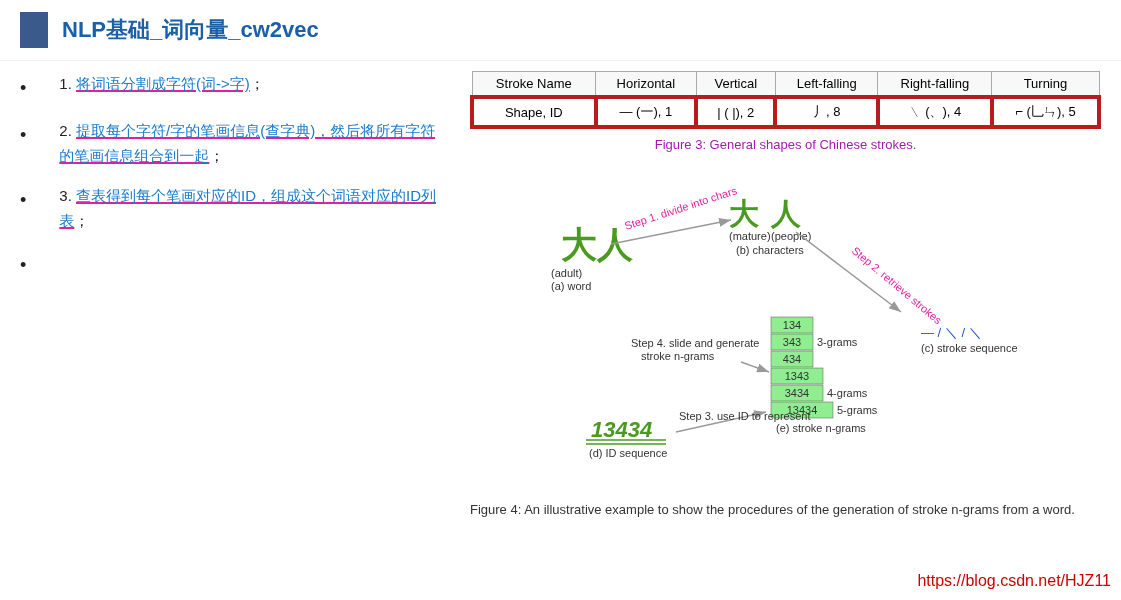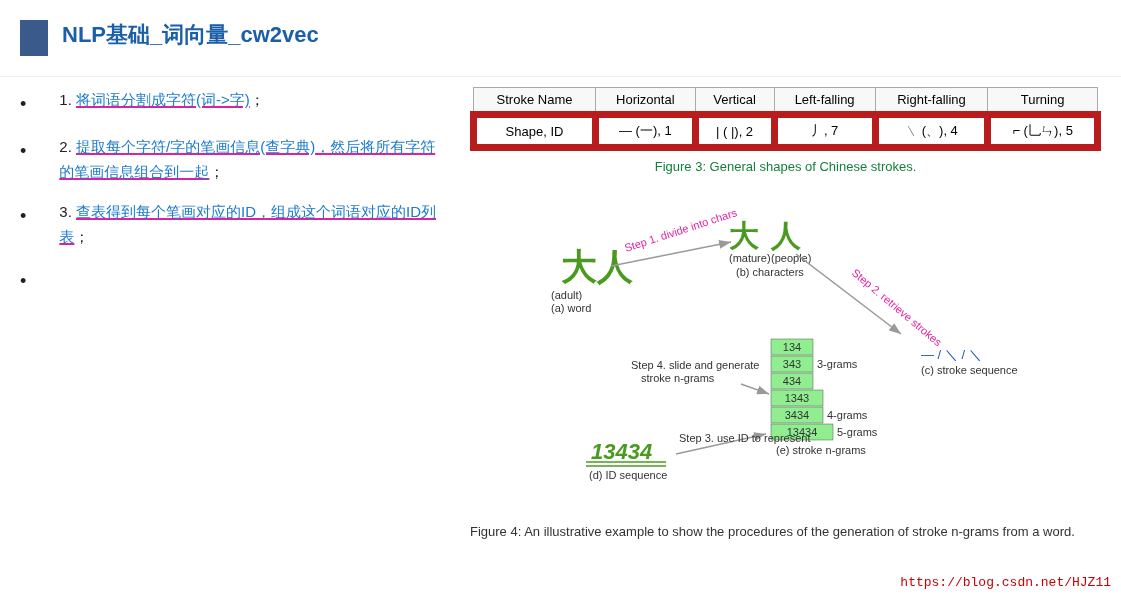--- a/index.html
+++ b/index.html
@@ -12,21 +12,22 @@
     }
     .main-container {
       display: flex;
       flex-direction: column;
       width: 1121px;
       min-height: 600px;
       background: #fff;
     }
     .header {
       display: flex;
-      padding: 20px 20px;
+      align-items: center;
+      padding: 12px 20px;
       border-bottom: 1px solid #eee;
     }
     .header-accent {
       width: 28px;
       height: 36px;
       background: #3a5a8c;
       margin-right: 14px;
       flex-shrink: 0;
     }
     .header-title {
@@ -88,28 +89,28 @@
       border-radius: 12px;
     }
     .stroke-table th {
       border: 1px solid #aaa;
       padding: 4px 8px;
       background: #f8f8f8;
       font-weight: normal;
       text-align: center;
     }
     .stroke-table td {
-      border: 7px solid #b91c1c;
+      border: 4px solid #b91c1c;
       padding: 4px 8px;
       text-align: center;
     }
     .figure-caption {
       text-align: center;
       font-size: 13px;
-      color: #15803d;
+      color: #a21caf;
       margin: 6px 0 10px 0;
     }
     .figure4-caption {
       font-size: 13px;
       color: #333;
       margin-top: 24px;
       text-align: left;
       line-height: 1.5;
     }
     
@@ -184,21 +185,21 @@
             <th>Left-falling</th>
             <th>Right-falling</th>
             <th>Turning</th>
           </tr>
         </thead>
         <tbody>
           <tr>
             <td>Shape, ID</td>
             <td>— (一), 1</td>
             <td>| ( |), 2</td>
-            <td>丿, 7</td>
+            <td>丿, 8</td>
             <td>﹨ (、), 4</td>
             <td>⌐ (乚ㄣ), 5</td>
           </tr>
         </tbody>
       </table>
 
       <p class="figure-caption">Figure 3: General shapes of Chinese strokes.</p>
 
       <div class="diagram-svg-container">
         <svg width="570" height="310" viewBox="0 0 570 310" style="font-family: Arial, sans-serif;">
@@ -265,15 +266,15 @@
             </marker>
           </defs>
         </svg>
       </div>
 
       <p class="figure4-caption">Figure 4: An illustrative example to show the procedures of the generation of stroke n-grams from a word.</p>
     </div>
   </div>
 
   <div style="position:relative;">
-    <span class="watermark" style="position:fixed;bottom:10px;right:10px;font-size:13px;color:#cc0000;font-family:Liberation Mono, monospace;">https://blog.csdn.net/HJZ11</span>
+    <span class="watermark" style="position:fixed;bottom:10px;right:10px;font-size:16px;color:#cc0000;">https://blog.csdn.net/HJZ11</span>
   </div>
 </div>
 
 </body></html>

